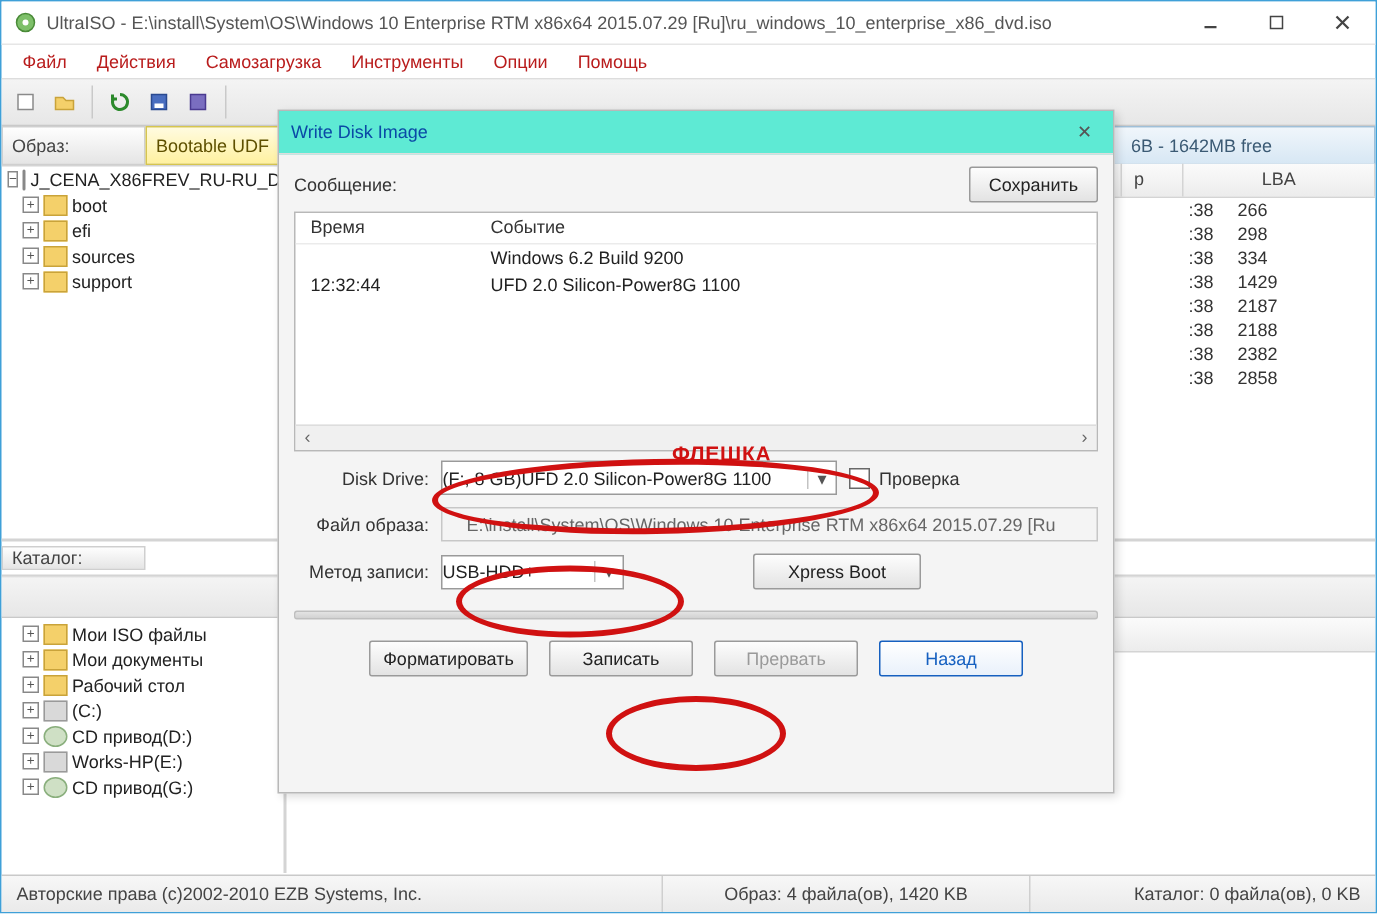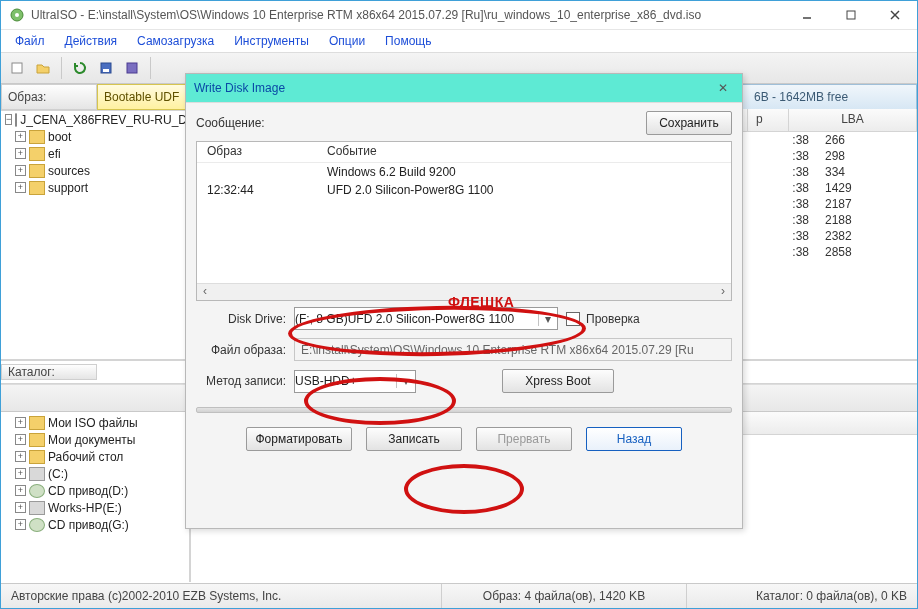--- a/index.html
+++ b/index.html
@@ -4,21 +4,21 @@
 <style>
   html,body{margin:0;padding:0;font-family:"Segoe UI",Tahoma,Arial,sans-serif;font-size:12px;color:#222;background:#fff}
   .window{width:918px;height:609px;border:1px solid #3fa0d8;box-sizing:border-box;position:relative;background:#fff;overflow:hidden}
   
   .titlebar{height:28px;background:#fff;display:flex;align-items:center;border-bottom:1px solid #e6e6e6}
   .tb-icon{width:16px;height:16px;margin:0 6px 0 8px;display:inline-flex;align-items:center;justify-content:center}
   .tb-title{flex:1;color:#555;font-size:12px;white-space:nowrap;overflow:hidden;text-overflow:ellipsis}
   .tb-btns{display:flex}
   .tb-btn{width:44px;height:28px;display:flex;align-items:center;justify-content:center;color:#555}
   
-  .menubar{height:22px;display:flex;align-items:center;padding:0 4px;color:#1d4ed8}
+  .menubar{height:22px;display:flex;align-items:center;padding:0 4px;color:#b91c1c}
   .menubar span{padding:2px 10px;cursor:default}
   
   .toolbar{height:30px;background:linear-gradient(#f4f4f4,#e7e7e7);border-top:1px solid #ddd;border-bottom:1px solid #c9c9c9;display:flex;align-items:center;padding:0 4px;gap:2px}
   .tbtn{width:22px;height:22px;border:1px solid transparent;border-radius:2px;display:flex;align-items:center;justify-content:center}
   .tsep{width:1px;height:22px;background:#c9c9c9;margin:0 4px}
   
   .strip{height:26px;display:flex;align-items:stretch;border-bottom:1px solid #d4d4d4}
   .strip .lbl{width:88px;background:linear-gradient(#fefefe,#e5e5e5);border:1px solid #cfcfcf;display:flex;align-items:center;padding-left:6px;color:#444}
   .strip .val{flex:0 0 98px;background:linear-gradient(#fffbe0,#fff1a0);border:1px solid #d6c54f;color:#5f5000;display:flex;align-items:center;padding-left:6px;font-weight:500}
   .strip .mid{flex:1}
@@ -68,21 +68,21 @@
   .msgbox .mrow{display:flex}
   .msgbox .mrow span{padding:2px 10px}
   .msgbox .mscroll{margin-top:auto;height:16px;background:#f0f0f0;border-top:1px solid #ddd;display:flex}
   .msgbox .mscroll .arrow{width:16px;text-align:center;color:#666}
   .msgbox .mscroll .track{flex:1}
   .fieldrow{display:flex;align-items:center;padding:4px 10px;gap:8px}
   .fieldrow label{width:90px;text-align:right;color:#333}
   .combo{height:21px;background:#fff;border:1px solid #9a9a9a;display:flex;align-items:center;padding:0 0;position:relative}
   .combo .v{flex:1;white-space:nowrap;overflow:hidden}
   .combo .ar{width:18px;text-align:center;color:#555;border-left:1px solid #c3c3c3}
-  .ro{background:#f4f4f4;border:1px solid #c7c7c7;color:#666;height:21px;display:flex;align-items:center;padding:0 6px;flex:1}
+  .ro{background:#f4f4f4;border:1px solid #c7c7c7;color:#666;height:21px;display:flex;align-items:center;padding:0 16px;flex:1}
   .chk{display:flex;align-items:center;gap:6px}
   .chk .box{width:12px;height:12px;border:1px solid #686868;background:#fff}
   .sep{height:4px;margin:10px 10px 6px;background:linear-gradient(#e3e3e3,#d2d2d2);border:1px solid #bfbfbf;border-radius:2px}
   .btnrow{display:flex;gap:14px;justify-content:center;padding:8px 0 0}
   
   .ring{position:absolute;border:4px solid #d01111;border-radius:50%;pointer-events:none}
   .flashka{position:absolute;color:#d01111;font-weight:bold;font-size:14px;letter-spacing:.5px}
   
   svg{display:block}
 </style>
@@ -313,21 +313,21 @@
       <span class="x">✕</span>
     </div>
 
     <div class="msgrow">
       <span class="lab">Сообщение:</span>
       <span class="btn">Сохранить</span>
     </div>
 
     <div class="msgbox">
       <div class="mhdr">
-        <span style="width:100px">Образ</span>
+        <span style="width:100px">Время</span>
         <span>Событие</span>
       </div>
       <div class="mrow">
           <span style="width:100px"></span>
           <span>Windows 6.2 Build 9200</span>
         </div>
       <div class="mrow">
           <span style="width:100px">12:32:44</span>
           <span>UFD 2.0 Silicon-Power8G 1100</span>
         </div>

